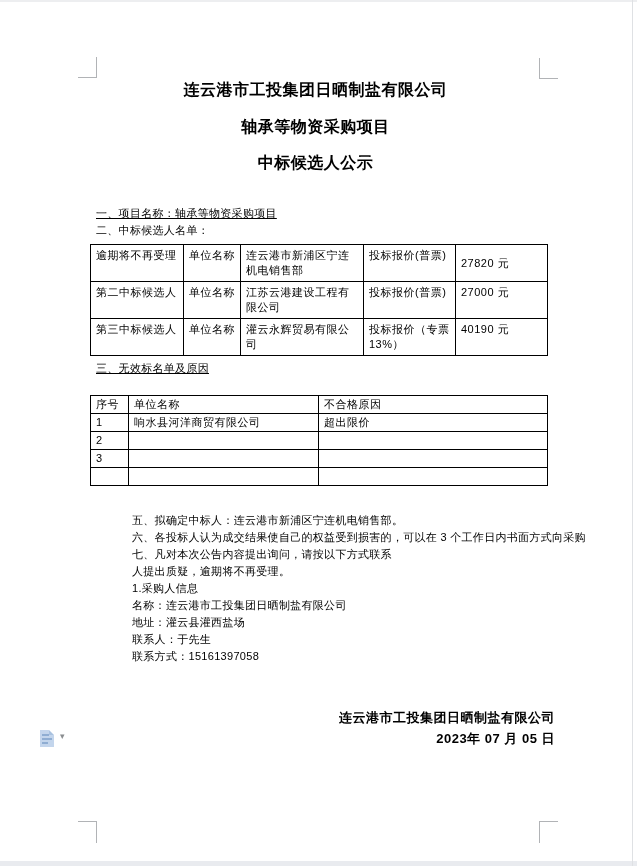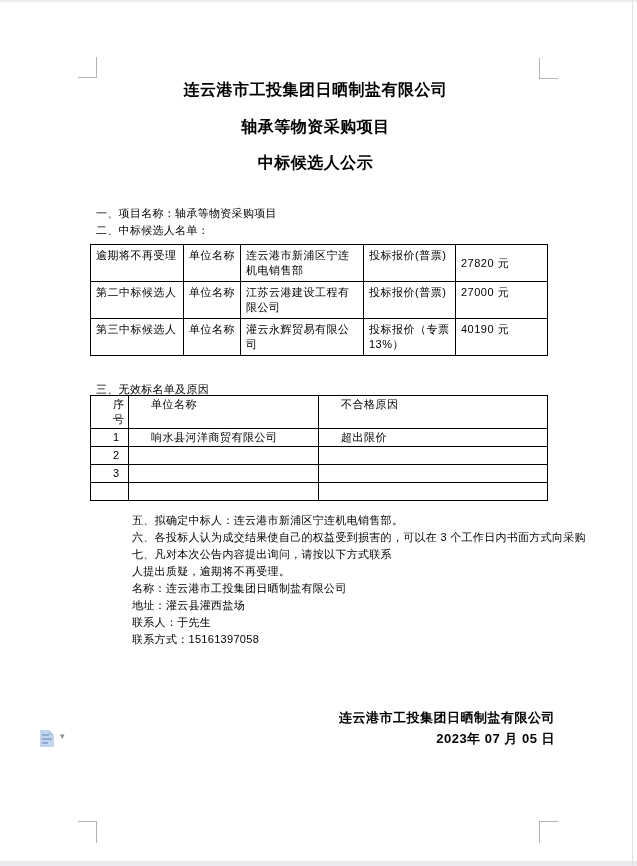--- a/index.html
+++ b/index.html
@@ -17,31 +17,31 @@
   .mark-tl{left:78px;top:57px;border-right:1px solid #b1b3b6;border-bottom:1px solid #b1b3b6;}
   .mark-tr{left:539px;top:58px;border-left:1px solid #b1b3b6;border-bottom:1px solid #b1b3b6;}
   .mark-bl{left:78px;top:821px;height:21px;border-right:1px solid #b1b3b6;border-top:1px solid #b1b3b6;}
   .mark-br{left:539px;top:821px;height:21px;border-left:1px solid #b1b3b6;border-top:1px solid #b1b3b6;}
   
   .doc-title{position:absolute;left:0;right:6px;text-align:center;font-weight:bold;
     font-size:16px;letter-spacing:0.5px;line-height:20px;}
   .t1{top:80px;} .t2{top:117px;} .t3{top:153px;}
   
   .para{position:absolute;left:96px;font-size:11px;line-height:15px;white-space:nowrap;letter-spacing:0.3px;}
-  .s1{top:206px;} .s2{top:224px;font-family:Liberation Mono, monospace;} .s3{top:382px;}
+  .s1{top:206px;text-decoration:underline;} .s2{top:224px;font-family:Liberation Mono, monospace;} .s3{top:361px;text-decoration:underline;}
   .body-block{position:absolute;left:96px;top:512px;width:460px;}
   .body-block .line{font-size:11px;line-height:17px;white-space:nowrap;letter-spacing:0.3px;margin-left:36px;}
   
   table{border-collapse:collapse;table-layout:fixed;position:absolute;left:90px;background:#fff;}
   td{border:1px solid #000;font-size:11px;line-height:15px;letter-spacing:0.5px;
      padding:3px 5px;vertical-align:top;word-break:break-all;overflow:hidden;}
   .tbl-candidates{top:244px;width:457px;}
   .tbl-candidates td.price-val{vertical-align:middle;}
   .tbl-invalid{top:395px;width:457px;}
-  .tbl-invalid td{padding:1px 22px;height:15px;}
+  .tbl-invalid td{padding:1px 5px;height:15px;}
   
   .signature{position:absolute;right:82px;top:707px;text-align:right;font-weight:bold;
     font-size:13px;letter-spacing:0.5px;line-height:21px;}
   
   .paste-btn{position:absolute;left:38px;top:728px;width:34px;height:22px;cursor:pointer;}
   .paste-doc{position:absolute;left:2px;top:2px;width:14px;height:17px;background:#c3d5ec;}
   .paste-doc .fold{position:absolute;right:0;top:0;width:0;height:0;
     border-left:5px solid #a9c2e0;border-top:5px solid #ffffff;}
   .paste-doc .ln{position:absolute;left:2px;height:2px;background:#8fadd2;}
   .ln1{top:4px;width:7px;} .ln2{top:8px;width:10px;} .ln3{top:12px;width:6px;}
@@ -136,20 +136,21 @@
         <td></td>
       </tr>
     </tbody>
   </table>
 
   <div class="body-block">
     <div class="line">五、拟确定中标人：连云港市新浦区宁连机电销售部。</div>
     <div class="line">六、各投标人认为成交结果使自己的权益受到损害的，可以在 3 个工作日内书面方式向采购</div>
     <div class="line">七、凡对本次公告内容提出询问，请按以下方式联系</div>
     <div class="line">人提出质疑，逾期将不再受理。</div>
+    <div class="line">1.采购人信息</div>
     <div class="line">名称：连云港市工投集团日晒制盐有限公司</div>
     <div class="line">地址：灌云县灌西盐场</div>
     <div class="line">联系人：于先生</div>
     <div class="line">联系方式：15161397058</div>
   </div>
 
   <div class="signature">
     <div>连云港市工投集团日晒制盐有限公司</div>
     <div>2023年 07 月 05 日</div>
   </div>

